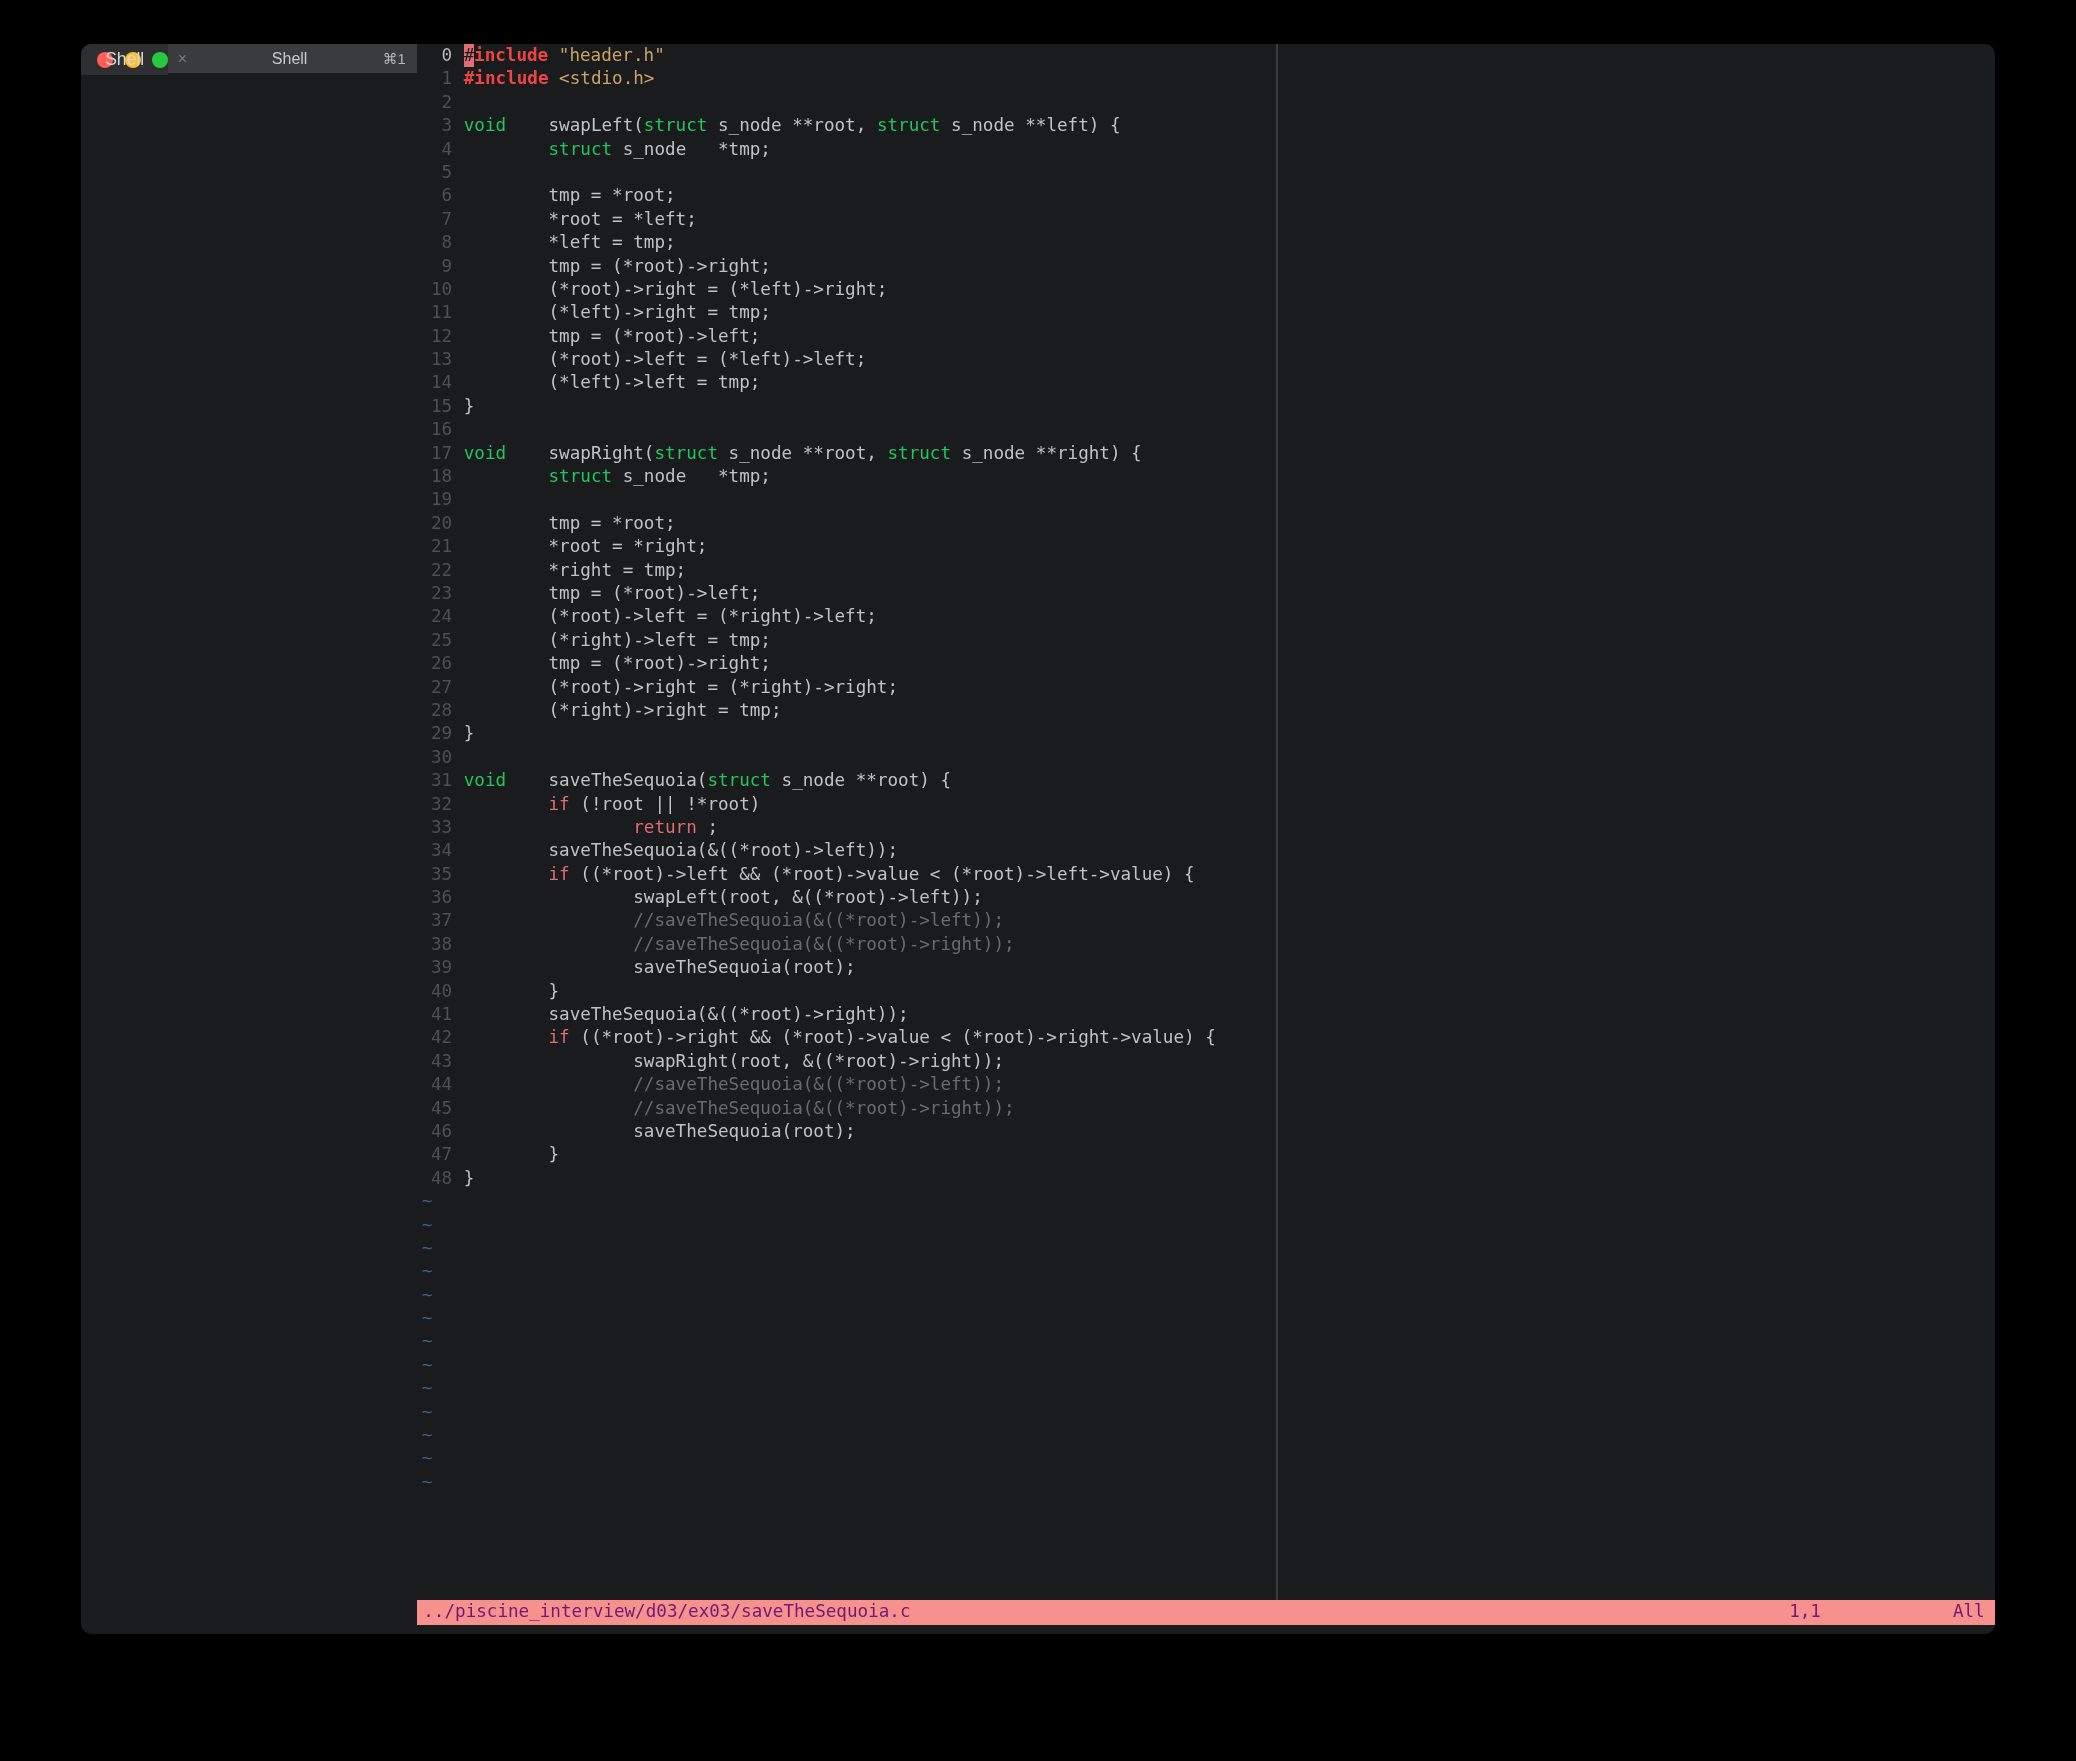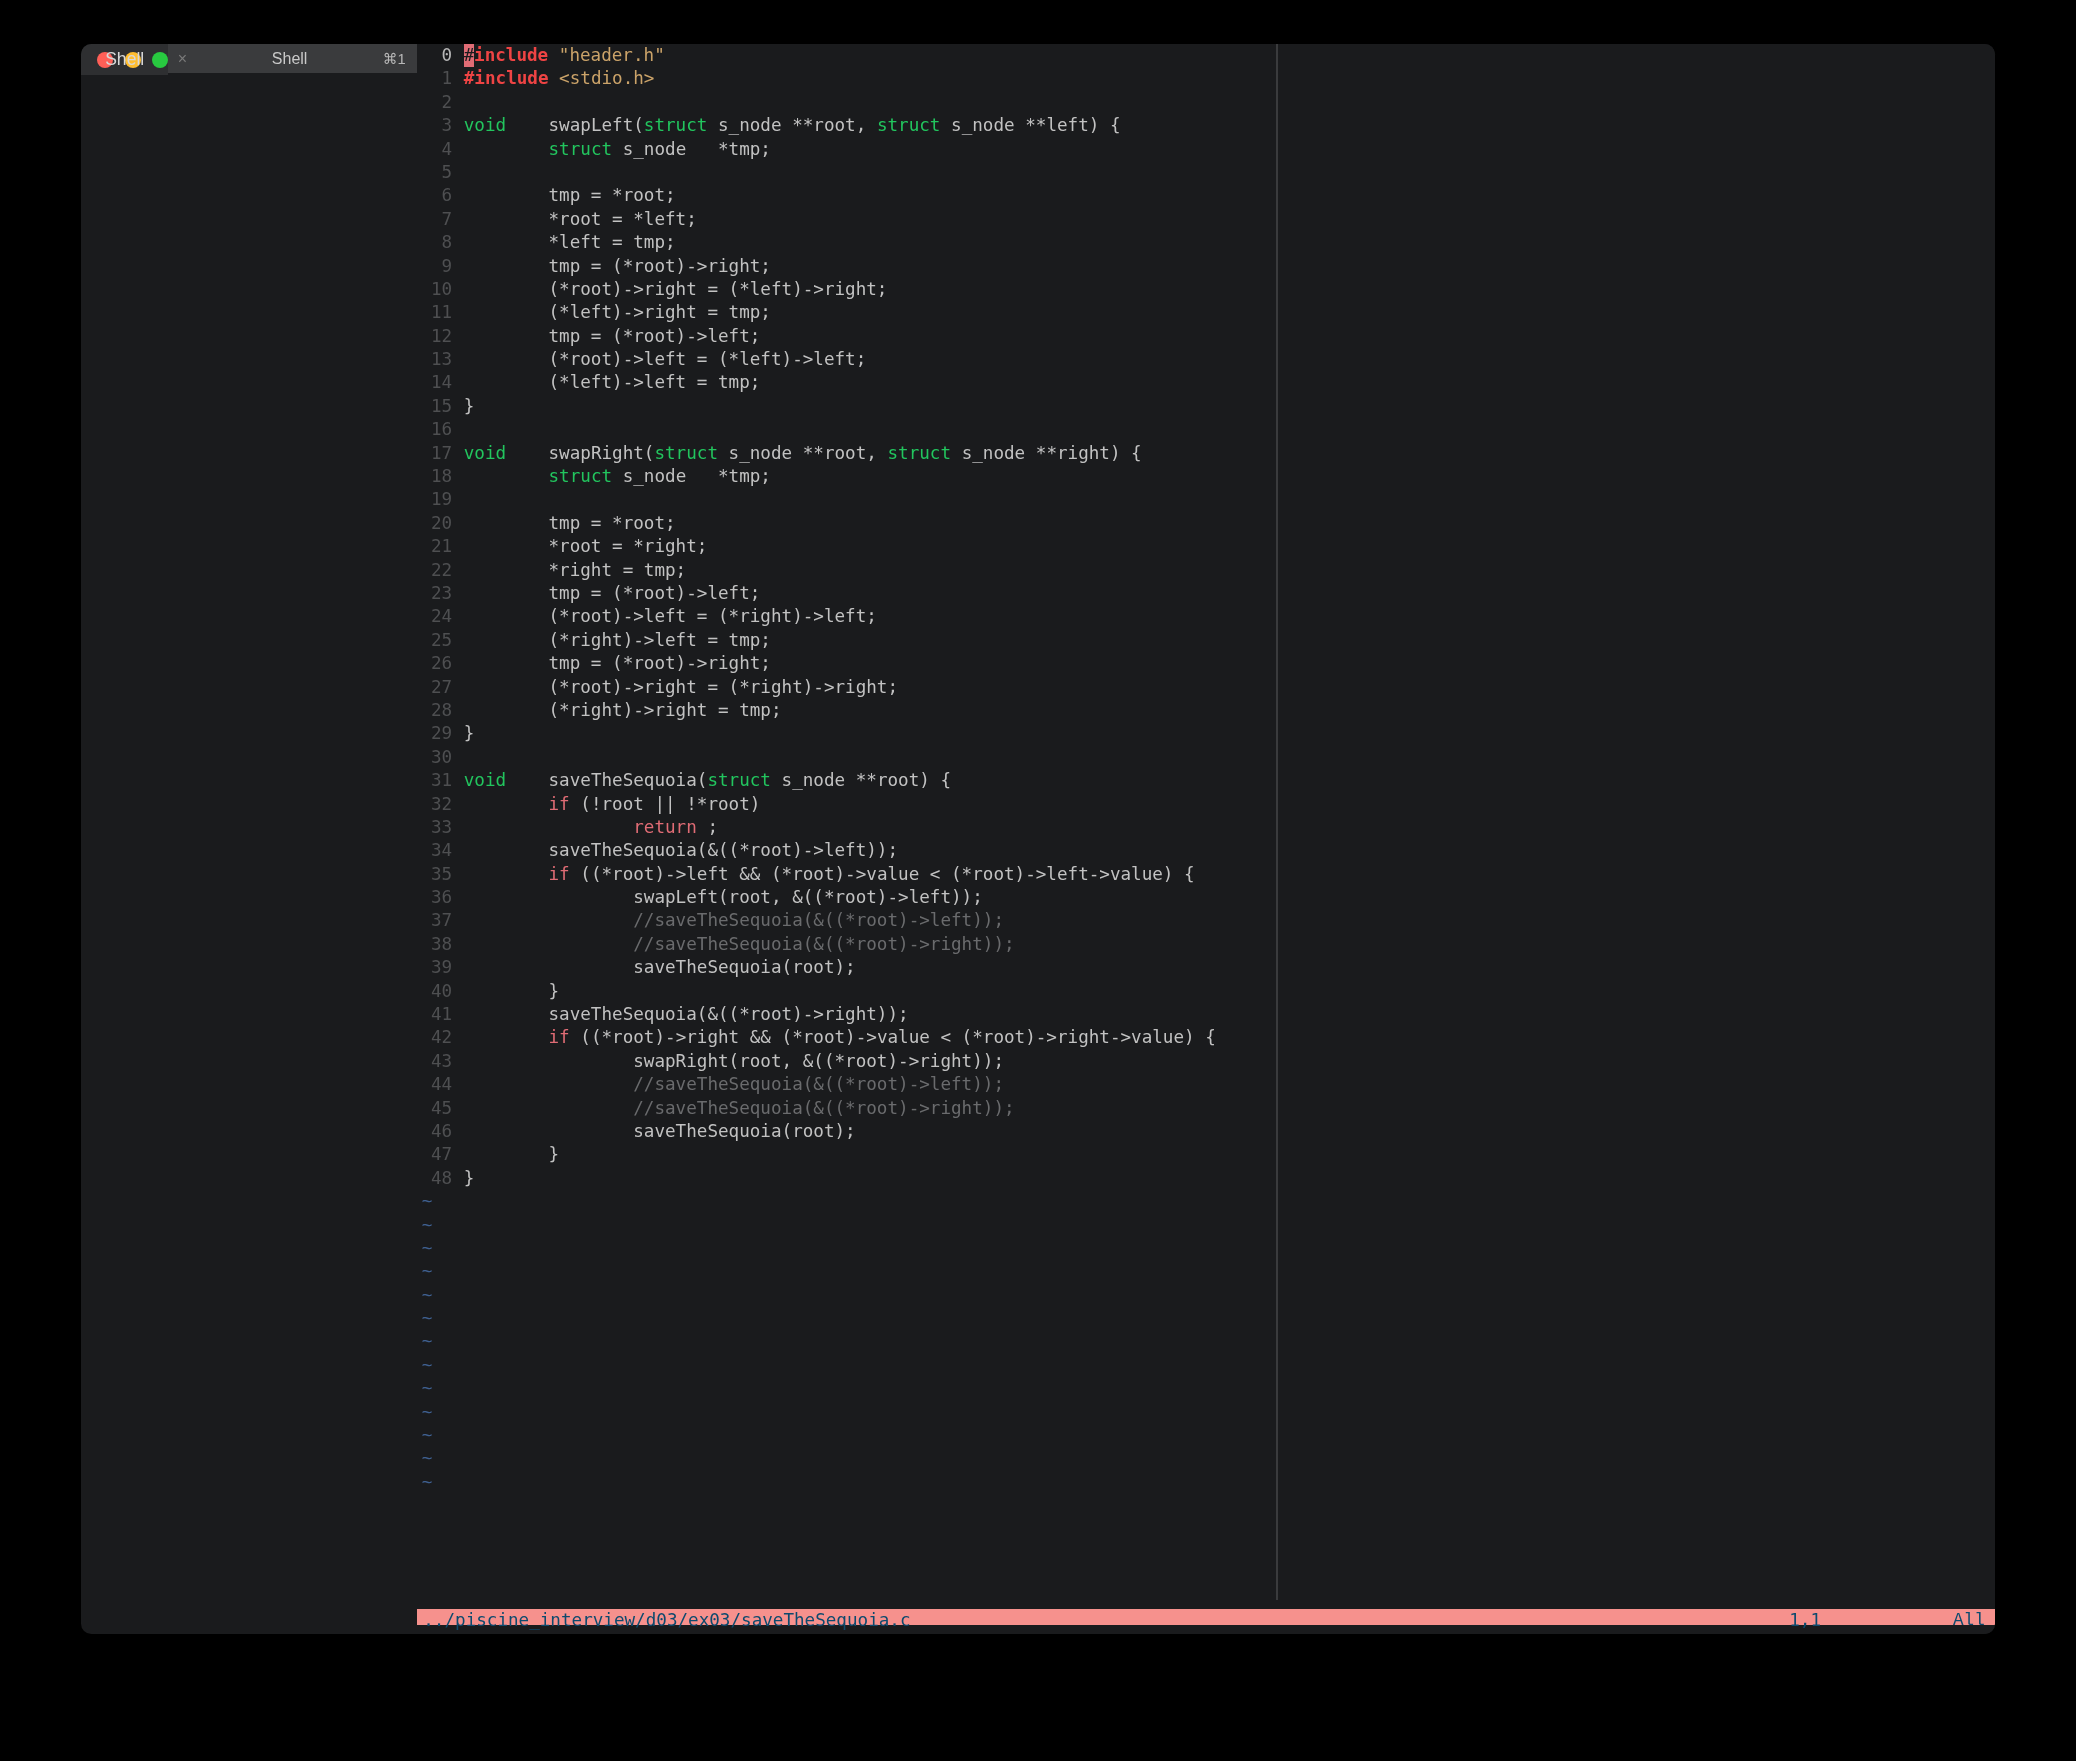--- a/index.html
+++ b/index.html
@@ -120,32 +120,32 @@
   .tilde-line {
     color: #3e5f8f;
     padding-left: 4.4px;
     height: 23.4px;
     font-size: 17.6px;
     line-height: 23.4px;
   }
   .statusbar {
     position: absolute;
     left: 0; right: 0; bottom: 8.8px;
-    height: 16px;
+    height: 25px;
     background: #f6918d;
-    color: #0c4a6e;
+    color: #701a75;
     font-size: 17.6px;
     line-height: 23.4px;
     display: flex;
     padding: 0 5.9px;
   }
   .status-file { flex: 0 0 auto; }
   .status-spacer { flex: 1; }
   .status-pos { padding-right: 132px; }
-  .status-pct { padding-right: 4.4px; font-family: Liberation Mono, monospace; }
+  .status-pct { padding-right: 4.4px; }
 </style>
 </head>
 <body>
 
 <div class="window">
 
   <div class="titlebar">
     <div class="traffic-lights">
       <div class="light red"></div>
       <div class="light yellow"></div>

